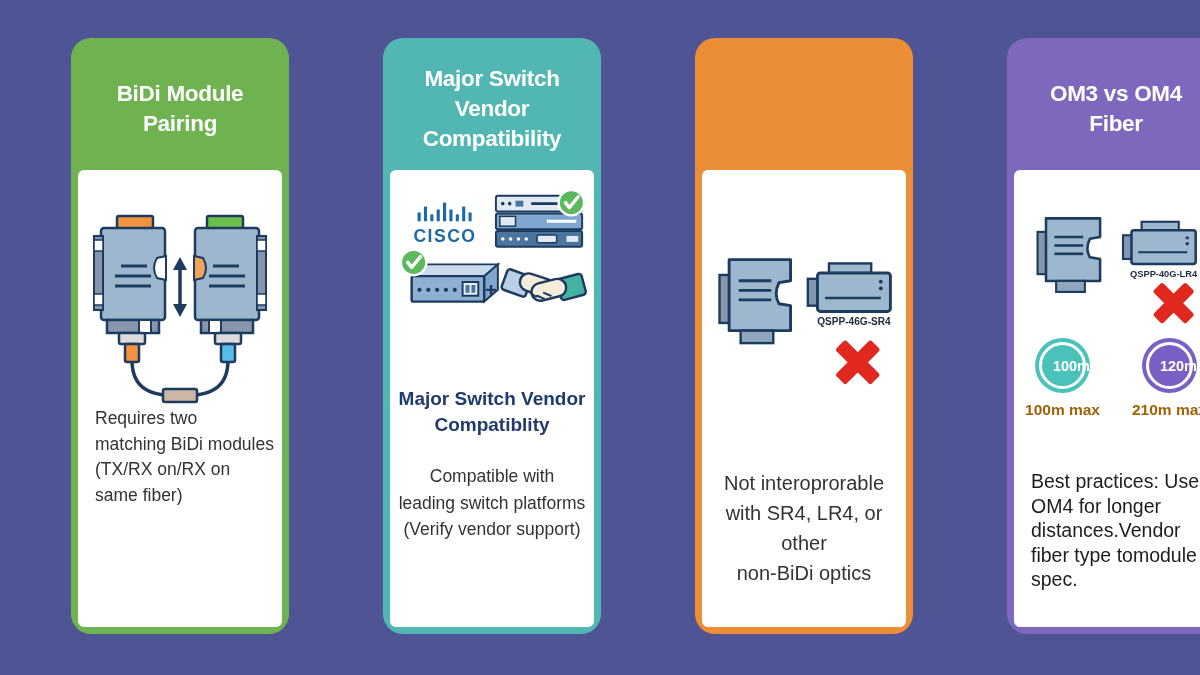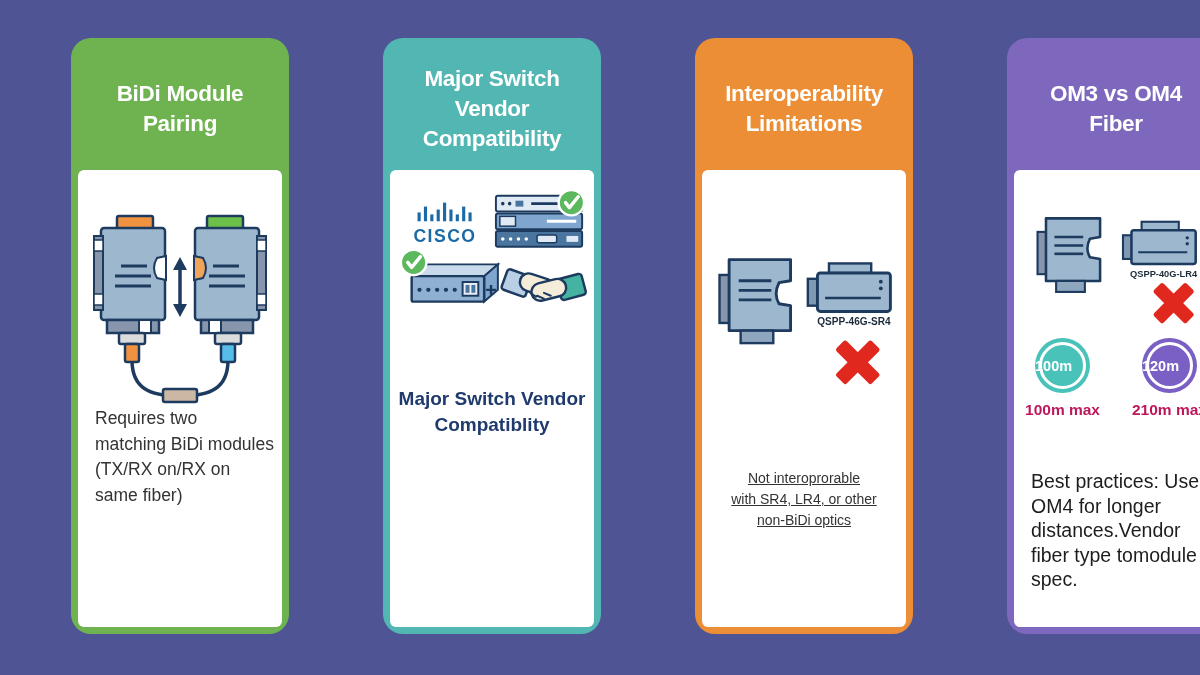--- a/index.html
+++ b/index.html
@@ -34,35 +34,35 @@
   .vendor-art { margin-top:16px; }
   .interop-art{ margin-top:80px; }
   .fiber-art  { margin-top:38px; }
   .body-text {
     white-space:pre-line; color:#333;
   }
   .bidi-body    { padding-left:17px; font-size:17.5px; line-height:1.47; text-align:left; }
   .vendor-sub   { margin-top:55px; text-align:center; color:#1f3a6c; font-weight:bold;
                   font-size:19px; line-height:1.35; white-space:pre-line; }
   .vendor-body  { margin-top:26px; text-align:center; font-size:17.5px; line-height:1.5; }
-  .interop-body { margin-top:74px; text-align:center; font-size:14px; line-height:1.5;text-decoration:underline; }
+  .interop-body { margin-top:74px; text-align:center; font-size:20px; line-height:1.5; }
   .fiber-body   { margin-top:50px; padding:0 8px 0 17px; font-size:19.5px; line-height:1.26; color:#1d1d1d; }
   .om-row { display:flex; justify-content:center; gap:32px; margin-top:8px; }
   .om-item { text-align:center; }
   .om-circle {
     width:55px; height:55px; border-radius:50%;
     background:var(--accent,#999);
-    position:relative; display:flex; align-items:center; justify-content:flex-start;
+    position:relative; display:flex; align-items:center; justify-content:flex-end;
     color:#fff; font-weight:bold; font-size:14.5px; margin:0 auto;
   }
   .om-circle::after {
     content:""; position:absolute; inset:4px;
     border:3px solid #fff; border-radius:50%;
   }
-  .om-label { margin-top:8px; font-size:15.5px; font-weight:bold; color:#be185d; }
+  .om-label { margin-top:8px; font-size:15.5px; font-weight:bold; color:#a16207; }
 </style>
 </head>
 <body style="background: rgb(78, 84, 148);">
 
 <div class="board">
 
   <section class="card" style="--accent: #6fb351;">
     <div class="card-head">
       <h2>BiDi Module
 Pairing</h2>
@@ -183,28 +183,27 @@
         <g>
           <rect x="112" y="88" width="26" height="22" rx="3" transform="rotate(20 125 99)" fill="#b9cfe6" stroke="#1d3a5f" stroke-width="2.5"></rect>
           <rect x="168" y="92" width="26" height="22" rx="3" transform="rotate(-15 181 103)" fill="#45b3a2" stroke="#1d3a5f" stroke-width="2.5"></rect>
           <rect x="128" y="92" width="36" height="18" rx="9" transform="rotate(18 146 101)" fill="#f5ecda" stroke="#1d3a5f" stroke-width="2.5"></rect>
           <rect x="140" y="97" width="36" height="18" rx="9" transform="rotate(-14 158 106)" fill="#f5ecda" stroke="#1d3a5f" stroke-width="2.5"></rect>
           <path d="M146,112 l7,3 M153,109 l7,3 M139,109 l6,4" stroke="#1d3a5f" stroke-width="2" fill="none" stroke-linecap="round"></path>
         </g>
       </svg>
       <p class="vendor-sub">Major Switch Vendor
 Compatiblity</p>
+      <p class="body-text vendor-body">Compatible with
+leading switch platforms
+(Verify vendor support)</p>
     </div>
   </section>
 
   <section class="card" style="--accent: #ec8e35;">
-    <div class="card-head">
-      <h2>Interoperability
-Limitations</h2>
-    </div>
     <div class="panel">
       <svg class="art interop-art" width="196" height="144" viewBox="0 0 204 150">
         <g>
           <rect x="14" y="26" width="10" height="50" fill="#8796ad" stroke="#1d3a5f" stroke-width="2.5"></rect>
           <path d="M24,10 L88,10 L88,32 L76,34 Q70,46 76,56 L88,58 L88,84 L24,84 Z" fill="#9db7ce" stroke="#1d3a5f" stroke-width="3" stroke-linejoin="round"></path>
           <line x1="34" y1="32" x2="68" y2="32" stroke="#1d3a5f" stroke-width="3"></line>
           <line x1="34" y1="42" x2="68" y2="42" stroke="#1d3a5f" stroke-width="3"></line>
           <line x1="34" y1="52" x2="68" y2="52" stroke="#1d3a5f" stroke-width="3"></line>
           <rect x="36" y="84" width="34" height="13" fill="#8fa6bf" stroke="#1d3a5f" stroke-width="2.5"></rect>
         </g>

